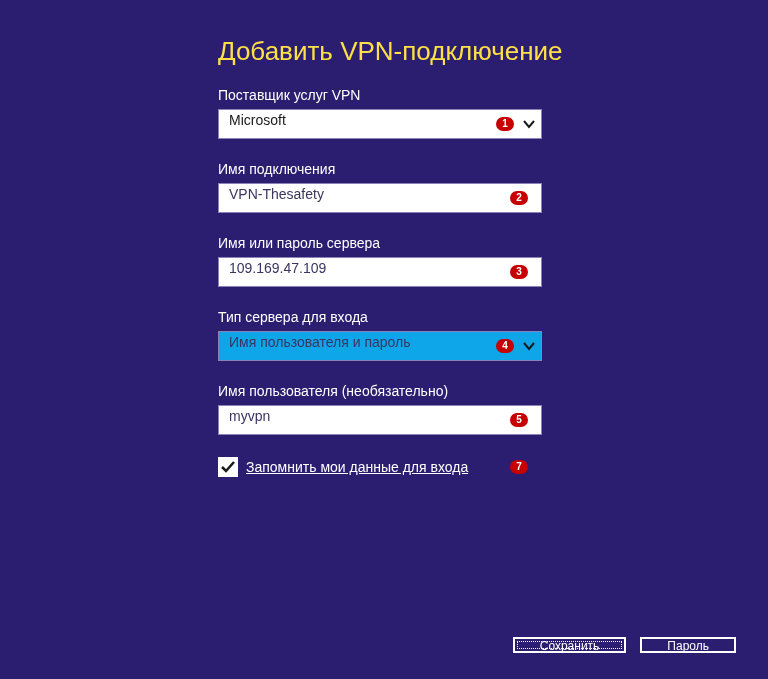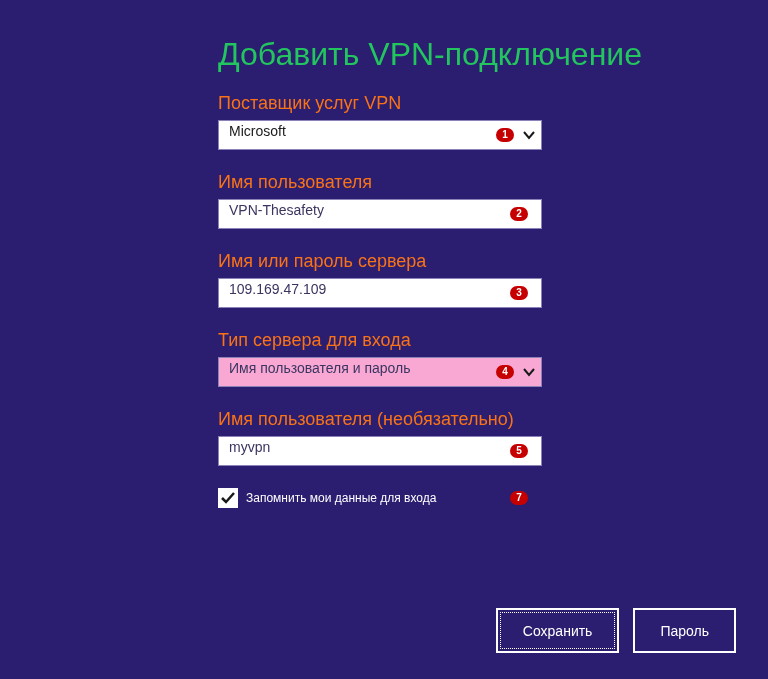--- a/index.html
+++ b/index.html
@@ -12,29 +12,29 @@
     overflow: hidden;
     position: relative;
   }
   .content {
     position: absolute;
     left: 218px;
     top: 36px;
     width: 540px;
   }
   .title {
-    font-size: 32px;
+    font-size: 26px;
     font-weight: 300;
-    color: #22c55e;
+    color: #fde047;
     margin-bottom: 20px;
   }
   .field-group { margin-bottom: 22px; }
   .field-label {
-    font-size: 18px;
-    color: #f97316;
+    font-size: 14px;
+    color: #ffffff;
     font-weight: 400;
     margin-bottom: 6px;
   }
   .input-row {
     position: relative;
     width: 324px;
     height: 30px;
   }
   .select-box, .text-input {
     width: 324px;
@@ -88,22 +88,23 @@
   .checkbox {
     width: 20px;
     height: 20px;
     background: #fff;
     display: flex;
     align-items: center;
     justify-content: center;
   }
   .checkbox svg { display:block; }
   .checkbox-label {
-    font-size: 12px;
-    color: #fff;
+    font-size: 14px;
+    color: #fff;
+    text-decoration: underline;
   }
   .badge-free {
     position: absolute;
     right: 14px;
     top: 50%;
     transform: translateY(-50%);
     width: 18px;
     height: 14px;
     background: #c60000;
     border-radius: 7px;
@@ -115,25 +116,25 @@
   }
   .button-row {
     position: absolute;
     right: 32px;
     bottom: 26px;
     display: flex;
     gap: 14px;
   }
   .btn {
     min-width: 84px;
-    height: 45px;
+    height: 16px;
     border: 2px solid #fff;
     background: transparent;
     color: #fff;
-    font-size: 14px;
+    font-size: 12px;
     font-family: inherit;
     padding: 0 25px;
     cursor: pointer;
   }
   .btn.primary {
     outline: 1px dotted #fff;
     outline-offset: -5px;
   }
 </style>
 </head>
@@ -151,39 +152,39 @@
       <span class="badge">1</span>
       <span class="chevron">
         <svg width="14" height="14" viewBox="0 0 14 14">
             <path d="M2 4 L7 10 L12 4" fill="none" stroke="#1a1a1a" stroke-width="2"></path>
           </svg>
       </span>
     </div>
   </div>
 
   <div class="field-group">
-    <div class="field-label">Имя пользователя</div>
+    <div class="field-label">Имя подключения</div>
     <div class="input-row">
       <input class="text-input" type="text" value="VPN-Thesafety" style="">
       <span class="badge no-chevron">2</span>
     </div>
   </div>
 
   <div class="field-group">
     <div class="field-label">Имя или пароль сервера</div>
     <div class="input-row">
       <input class="text-input" type="text" value="109.169.47.109" style="">
       <span class="badge no-chevron">3</span>
     </div>
   </div>
 
   <div class="field-group">
     <div class="field-label">Тип сервера для входа</div>
     <div class="input-row">
-      <div class="select-box" style="background:#f9a8d4;color:#3a3560">
+      <div class="select-box" style="background:#0ea5e9;color:#3a3560">
         <span>Имя пользователя и пароль</span>
       </div>
       <span class="badge">4</span>
       <span class="chevron">
         <svg width="14" height="14" viewBox="0 0 14 14">
             <path d="M2 4 L7 10 L12 4" fill="none" stroke="#1a1a1a" stroke-width="2"></path>
           </svg>
       </span>
     </div>
   </div>

